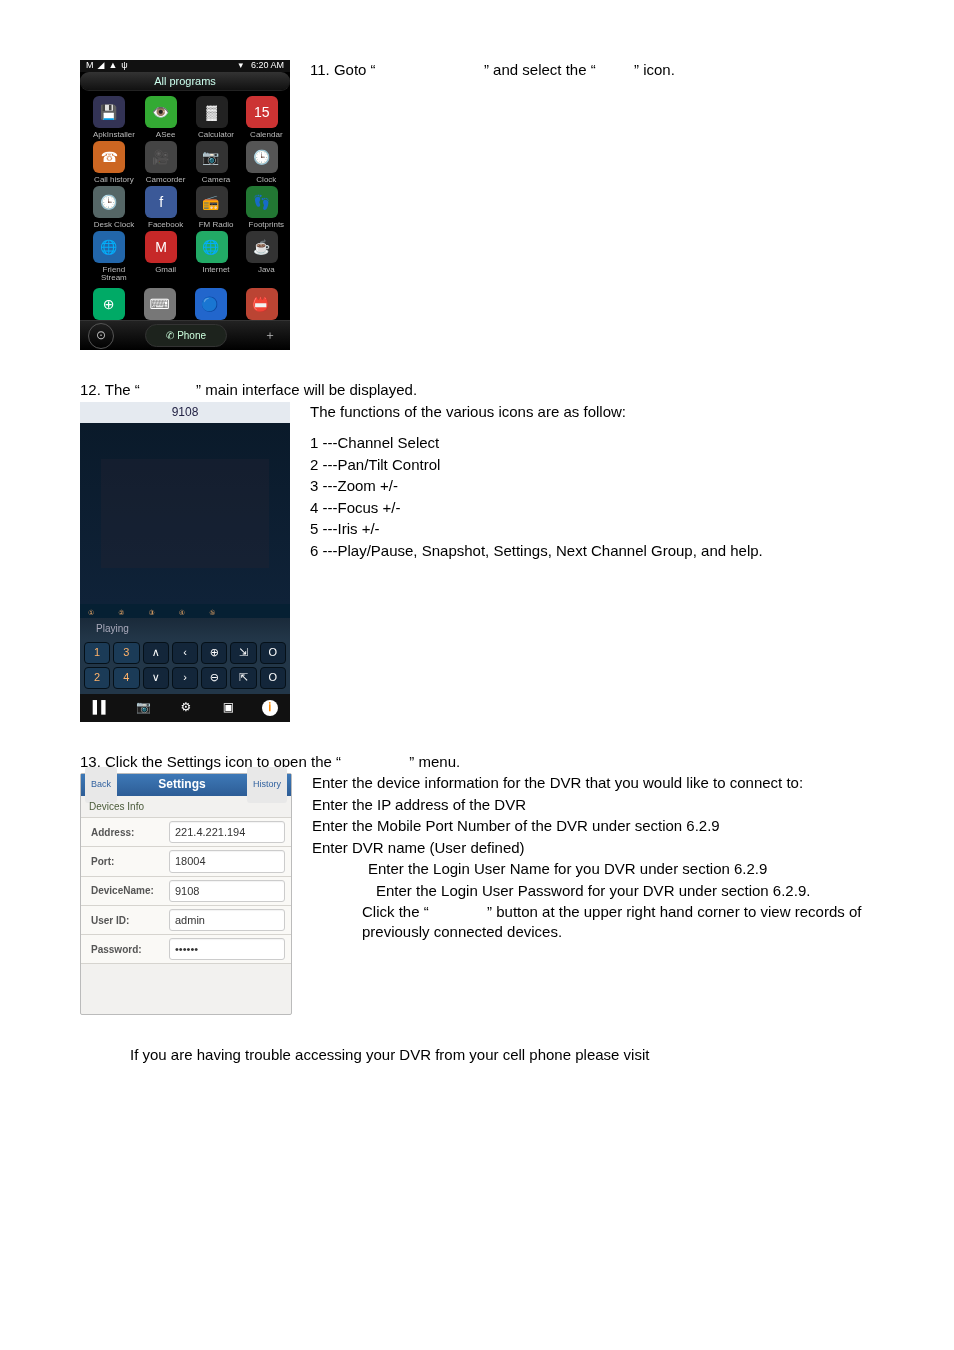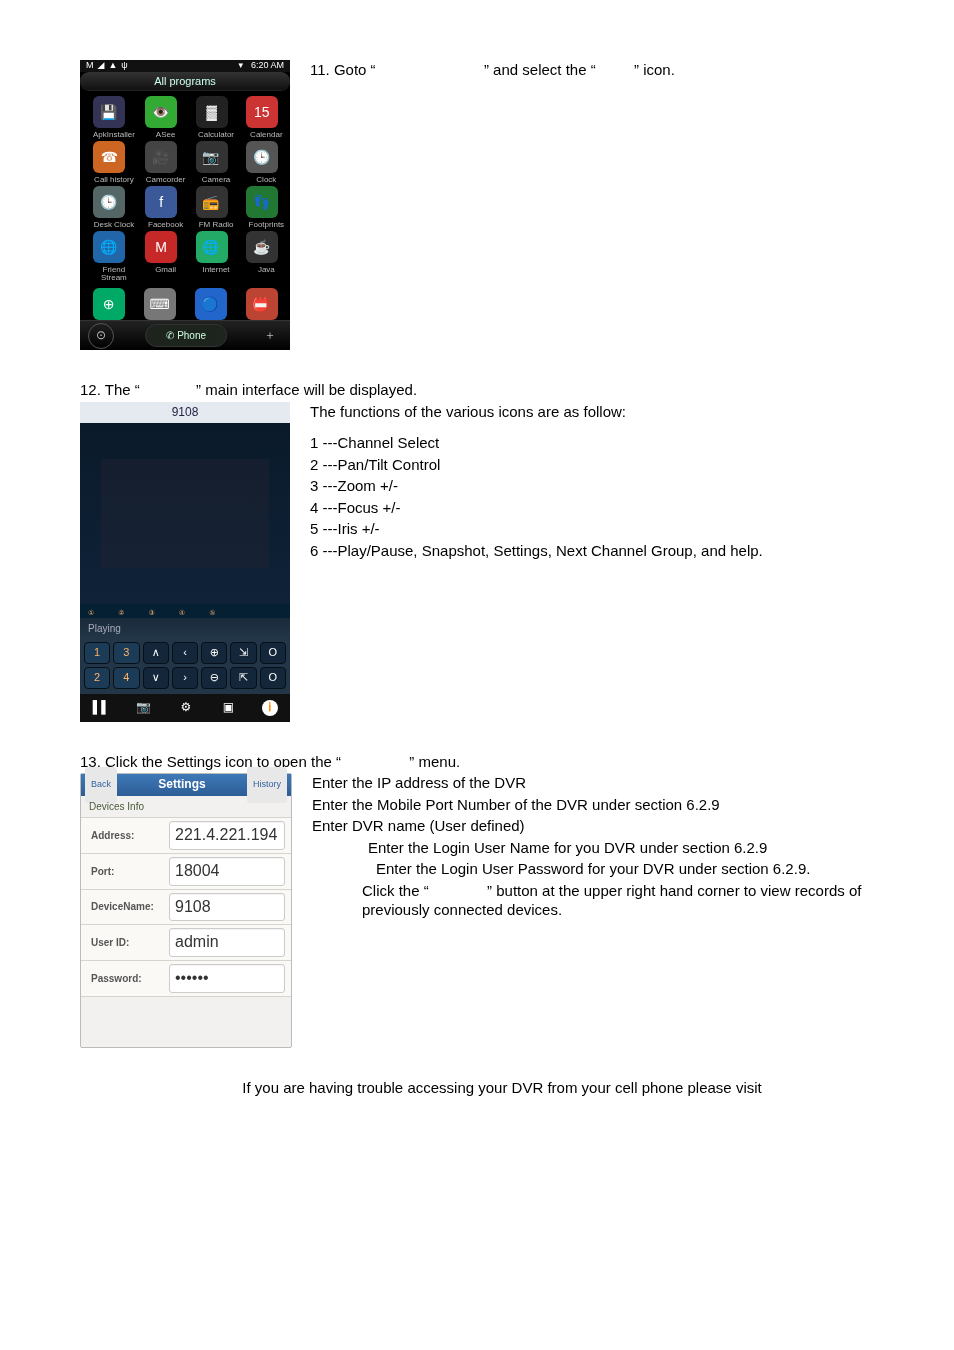--- a/index.html
+++ b/index.html
@@ -71,21 +71,21 @@
     flex:1; background: linear-gradient(#0a1a2a,#0f2238);
     display:flex; align-items:center; justify-content:center; color:#557; font-size:10px;
     position:relative;
   }
   .vid-lamps { width:80%; height:60%; background:#223; opacity:0.4;}
   .channel-nums {
     display:flex; gap:24px; padding:4px 8px 0 8px; background:#062033;
     color:#ffb36a; font-size:7px;
   }
   .playing-bar {
-    font-size:10px; padding:4px 8px; color:#aab;
+    font-size:10px; padding:4px 16px; color:#aab;
     background: linear-gradient(#1a2a3a,#223648);
   }
   .ctrl-rows { background:#223648; padding:3px 4px 5px 4px; display:flex; flex-direction:column; gap:3px;}
   .ctrl-row { display:flex; gap:3px; justify-content:space-between; }
   .cbtn {
     flex:1; height:20px; border-radius:4px;
     background:#13263a; display:flex;align-items:center;justify-content:center;
     color:#ffa64d; font-size:11px; border:1px solid #051018;
   }
   .cbtn.wht{ color:#fff; }
@@ -113,31 +113,31 @@
   }
   .sec-label { padding:4px 8px; color:#4a5a3a; font-size:10px; }
   .s-row {
     display:flex; align-items:center; border-top:1px solid #d6d4cf;
     background:#faf9f6;
   }
   .s-row:last-of-type{ border-bottom:1px solid #d6d4cf;}
   .s-key { width:74px; padding:6px 4px 6px 10px; color:#555; font-size:10px;font-weight:bold;}
   .s-val {
     flex:1; margin:3px 6px 3px 0; background:#fff; border:1px solid #ccc;
-    border-radius:3px; padding:3px 5px; font-size:16px; color:#333;
+    border-radius:3px; padding:3px 5px; font-size:11px; color:#333;
     box-shadow: inset 0 1px 1px rgba(0,0,0,0.05);
   }
   .s-empty { height:50px; }
 
   .body-text p { margin: 0 0 2px 0; }
   .indent1 { margin-left: 40px; }
   .indent2 { margin-left: 70px; }
   .indent3 { margin-left: 90px; }
   a.link { color:#1155cc; text-decoration: underline; }
-  .note-block p { margin:16px;text-align:center; }
+  .note-block p { margin:0; }
   .note-block { margin-top: 24px; }
 </style>
 </head>
 <body>
 
 <div class="row">
   <div class="phone-img android-home">
     <div class="status-bar">
       <div class="left">
         <span>M</span>
@@ -352,20 +352,21 @@
         </div>
         <div class="s-row">
           <div class="s-key">Password:</div>
           <div class="s-val">••••••</div>
         </div>
       </div>
     <div class="s-empty"></div>
   </div>
 
   <div class="body-text" style="flex:1;">
+    <p>Enter the device information for the DVR that you would like to connect to:</p>
     <p class="indent2"><span>Enter the IP address of the DVR</span></p>
     <p class="indent1"><span>Enter the Mobile Port Number of the DVR under section 6.2.9</span></p>
     <p class="indent3"><span>Enter DVR name (User defined)</span></p>
     <p class="indent1" style="margin-left:56px"><span>Enter the Login User Name for you DVR under section 6.2.9</span></p>
     <p class="indent1" style="margin-left:64px"><span>Enter the Login User Password for your DVR under section 6.2.9.</span></p>
     <p class="indent1" style="margin-left:50px">
       <span>Click the “</span>
       <span style="display:inline-block;width:50px"></span>
       <span>” button at the upper right hand corner to view records of previously connected devices.</span>
     </p>

